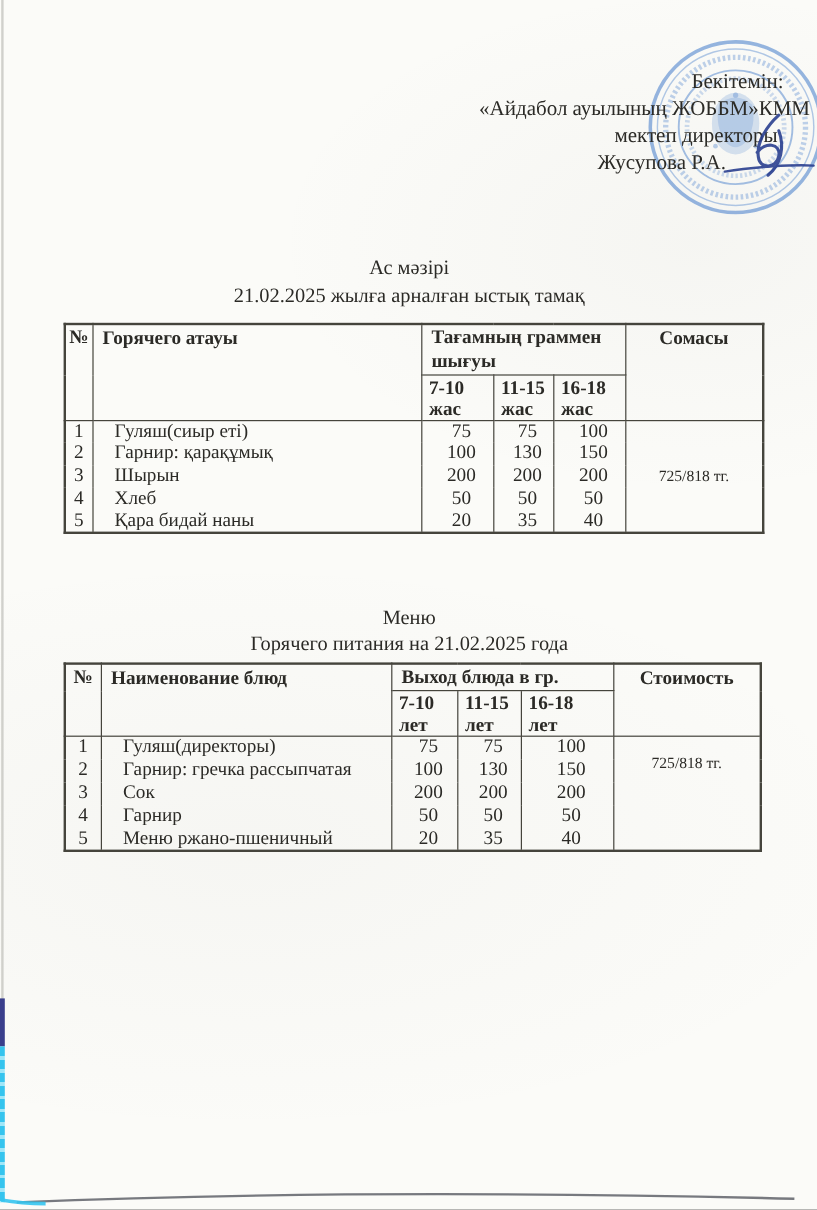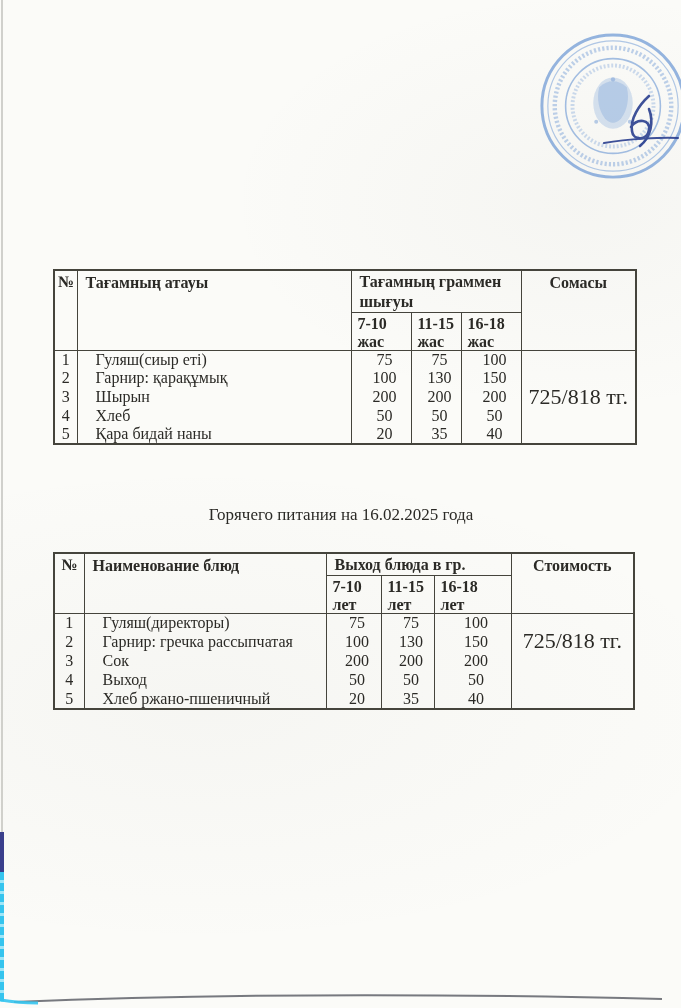--- a/index.html
+++ b/index.html
@@ -44,21 +44,21 @@
   tbody td{border-left:1.6px solid var(--table-border); border-right:1.6px solid var(--table-border);}
   td{padding:0; overflow:hidden;}
   td.h-num{text-align:center; padding-top:2px;}
   td.h-name{padding:3px 0 0 8px;}
   td.h-group{padding:1px 0 0 8px; line-height:20px;}
   td.h-age{padding:2px 0 0 6px; line-height:17.5px;font-family:Liberation Serif, serif;}
   td.h-sum{text-align:center; padding-top:3px;}
   tbody td.num{text-align:center; line-height:18px;}
   tbody td.name{padding-left:18px; line-height:18px;}
   tbody td.val{padding-left:7px; line-height:18px;text-align:center;}
-  td.total{text-align:center; font-size:22px;}
+  td.total{text-align:center; font-size:13px;}
   .t1 td.total{vertical-align:middle;}
   .t2 td.total{vertical-align:top; padding-top:14px;}
   .t1 tr.h1{height:41px;} .t1 tr.h2{height:36px;} .t1 tbody tr{height:18.6px;}
   .t2 tr.h1{height:21px;} .t2 tr.h2{height:37px;} .t2 tbody tr{height:19px;}
   .t1 col.c-num{width:23px;} .t1 col.c-name{width:274px;} .t1 col.c-a1{width:60px;}
   .t1 col.c-a2{width:50px;} .t1 col.c-a3{width:60px;} .t1 col.c-sum{width:115px;}
   .t2 col.c-num{width:30px;} .t2 col.c-name{width:242px;} .t2 col.c-a1{width:55px;}
   .t2 col.c-a2{width:53px;} .t2 col.c-a3{width:77px;} .t2 col.c-sum{width:123px;}
   
   .edge-left-line{position:absolute; left:1px; top:0; width:1.5px; height:840px; background:#c6c6c0; opacity:.8;}
@@ -84,43 +84,53 @@
     </g>
     <g fill="var(--stamp-blue)" stroke="none">
       <ellipse cx="80" cy="76" rx="20" ry="26" opacity="0.28"></ellipse>
       <path d="M66,60 q14,-12 28,0 q4,18 -6,32 q-8,8 -16,0 q-10,-14 -6,-32z" opacity="0.3"></path>
       <circle cx="80" cy="52" r="2.2" opacity="0.5"></circle>
       <circle cx="63" cy="95" r="2" opacity="0.5"></circle>
       <circle cx="97" cy="95" r="2" opacity="0.5"></circle>
     </g>
   </svg>
 
+  <div class="approval">
+    <div class="l1">Бекітемін:</div>
+    <div class="l2">«Айдабол ауылының ЖОББМ»КММ</div>
+    <div class="l3">мектеп директоры</div>
+    <div class="l4">Жусупова Р.А.</div>
+  </div>
 
   <svg class="signature" width="90" height="58" viewBox="0 0 90 58">
     <g fill="none" stroke="var(--signature-blue)" stroke-width="2.6" stroke-linecap="round" opacity="0.9">
       <path d="M 57,4 C 47,13 38,27 40,39 C 41,49 55,49 57,38 C 59,27 45,26 39,35"></path>
       <path d="M 57,17 C 62,30 59,45 48,54"></path>
       <path d="M 12,51 C 36,47 70,45 86,46" stroke-width="2"></path>
     </g>
   </svg>
 
+  <div class="title-block title-kz">
+    <div>Ас мәзірі</div>
+    <div class="subtitle">21.02.2025 жылға арналған ыстық тамақ</div>
+  </div>
 
   <table class="menu t1">
     <colgroup>
       <col class="c-num">
         <col class="c-name">
         <col class="c-a1">
         <col class="c-a2">
         <col class="c-a3">
         <col class="c-sum">
     </colgroup>
     <thead>
       <tr class="h1">
         <td class="h-num" rowspan="2">№</td>
-        <td class="h-name" rowspan="2">Тағамның атауы</td>
+        <td class="h-name" rowspan="2">Горячего атауы</td>
         <td class="h-group" colspan="3">Тағамның граммен шығуы</td>
         <td class="h-sum" rowspan="2">Сомасы</td>
       </tr>
       <tr class="h2">
         <td class="h-age"><span>7-10</span><br><span>жас</span></td>
         <td class="h-age"><span>11-15</span><br><span>жас</span></td>
         <td class="h-age"><span>16-18</span><br><span>жас</span></td>
       </tr>
     </thead>
     <tbody>
@@ -157,21 +167,22 @@
         <td class="num">5</td>
         <td class="name">Қара бидай наны</td>
         <td class="val">20</td>
         <td class="val">35</td>
         <td class="val">40</td>
       </tr>
     </tbody>
   </table>
 
   <div class="title-block title-ru">
-    <div class="subtitle">Горячего питания на 16.02.2025 года</div>
+    <div>Меню</div>
+    <div class="subtitle">Горячего питания на 21.02.2025 года</div>
   </div>
 
   <table class="menu t2">
     <colgroup>
       <col class="c-num">
         <col class="c-name">
         <col class="c-a1">
         <col class="c-a2">
         <col class="c-a3">
         <col class="c-sum">
@@ -207,28 +218,28 @@
       </tr>
       <tr>
         <td class="num">3</td>
         <td class="name">Сок</td>
         <td class="val">200</td>
         <td class="val">200</td>
         <td class="val">200</td>
       </tr>
       <tr>
         <td class="num">4</td>
-        <td class="name">Выход</td>
+        <td class="name">Гарнир</td>
         <td class="val">50</td>
         <td class="val">50</td>
         <td class="val">50</td>
       </tr>
       <tr>
         <td class="num">5</td>
-        <td class="name">Хлеб ржано-пшеничный</td>
+        <td class="name">Меню ржано-пшеничный</td>
         <td class="val">20</td>
         <td class="val">35</td>
         <td class="val">40</td>
       </tr>
     </tbody>
   </table>
 
   <div class="edge-left-line"></div>
   <div class="edge-navy"></div>
   <div class="edge-cyan"></div>

